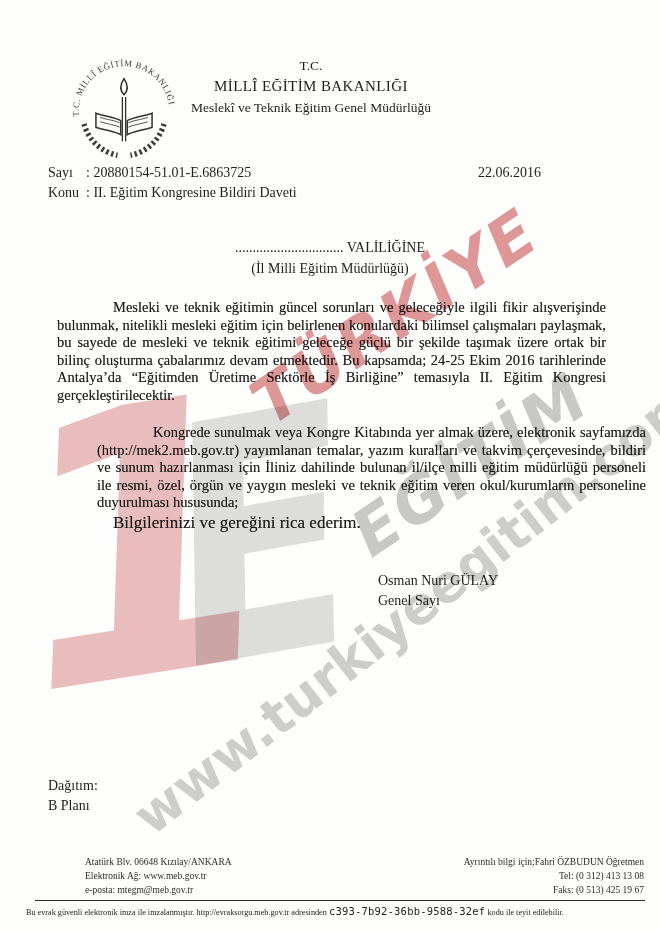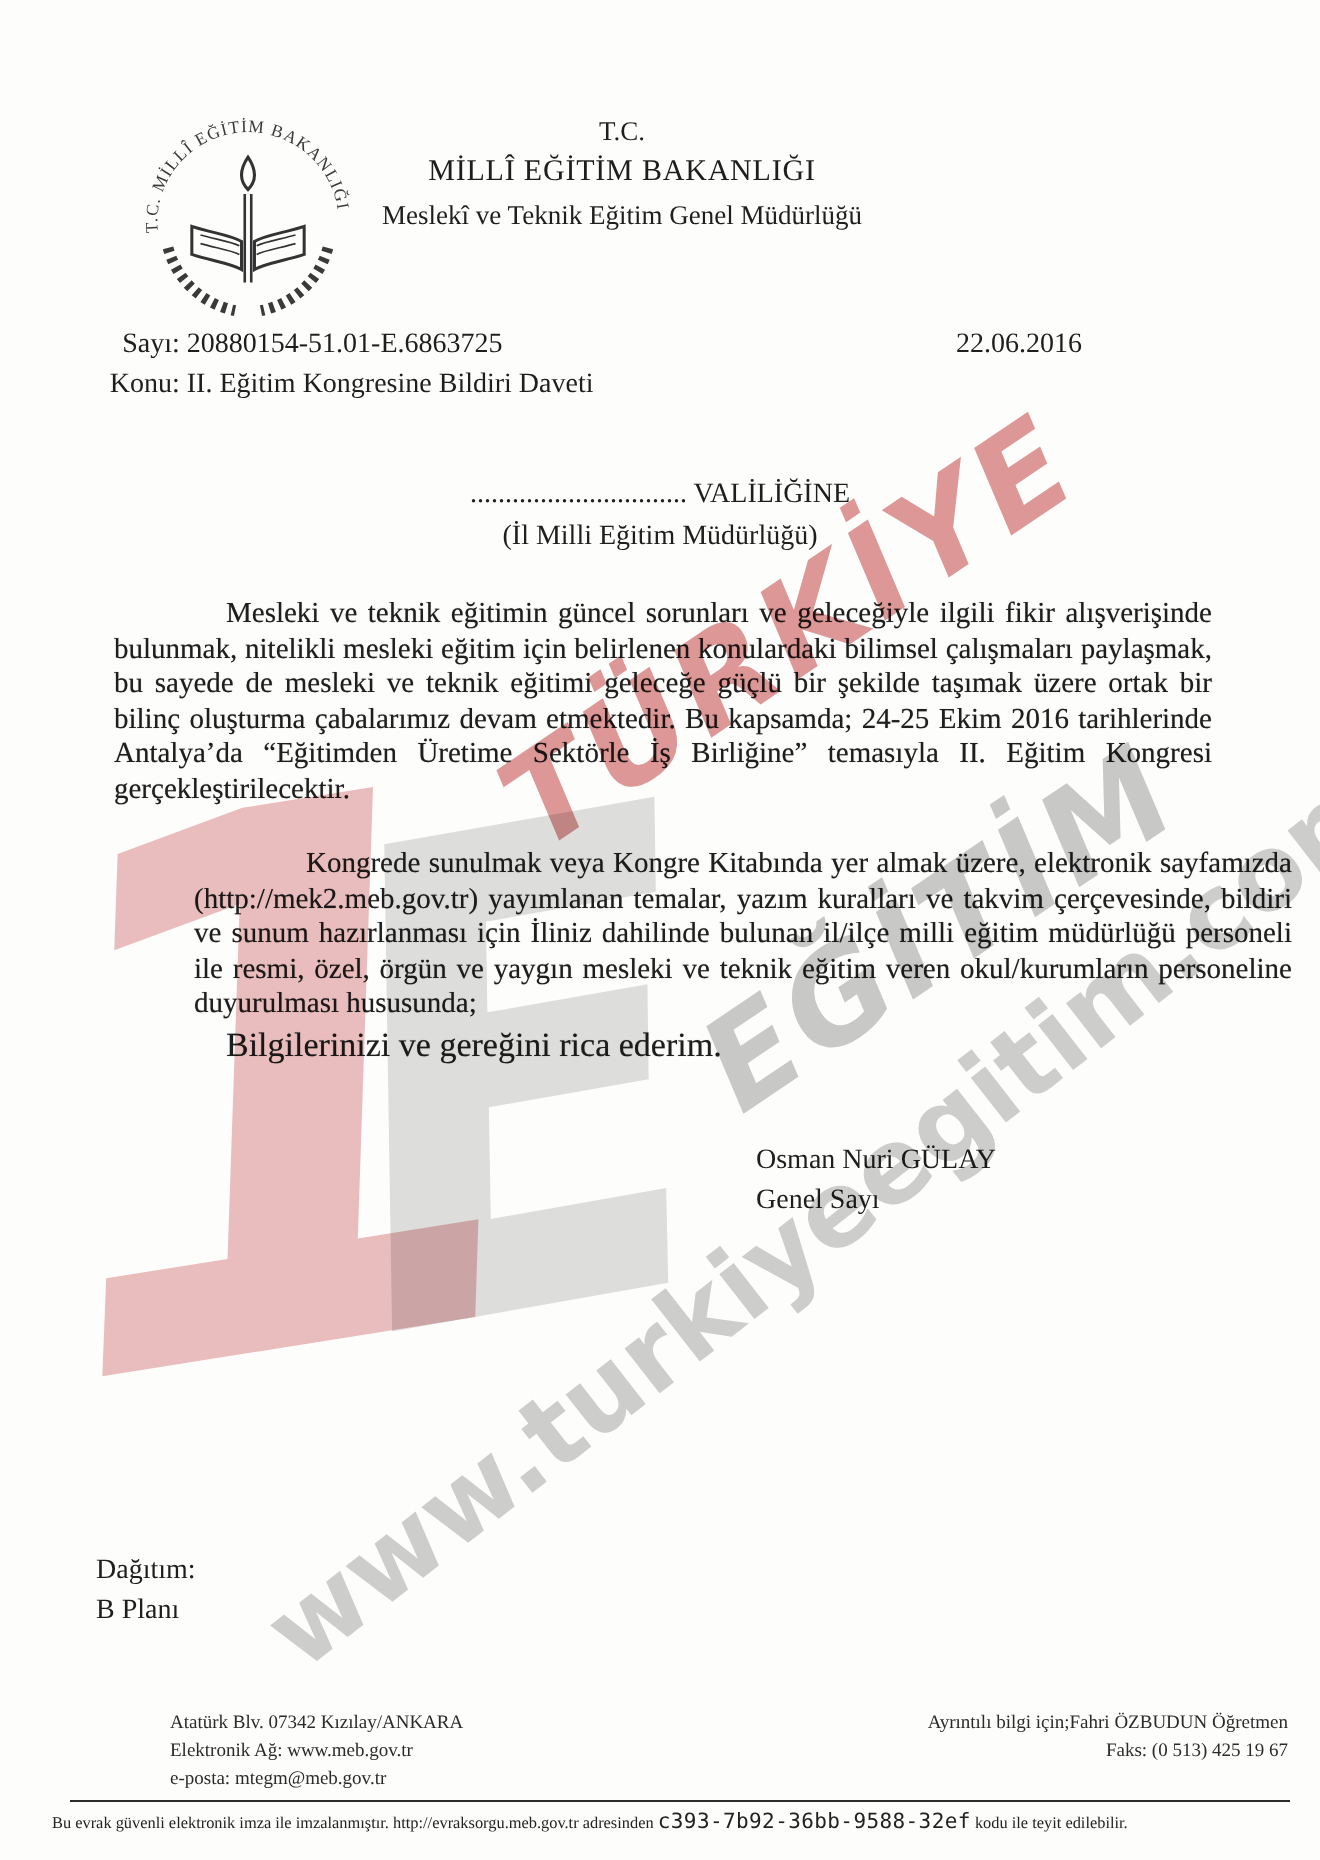--- a/index.html
+++ b/index.html
@@ -10,21 +10,21 @@
   }
   .abs{position:absolute;}
   
   .emblem{left:70px;top:56px;width:108px;height:110px;}
   .header-block{left:0;top:55px;width:622px;text-align:center;line-height:21px;}
   .hdr-tc{font-size:13.5px;}
   .hdr-ministry{font-size:15px;letter-spacing:.4px;}
   .hdr-dept{font-size:13.5px;}
   
   .meta{left:48px;top:163px;font-size:14px;line-height:20px;}
-  .meta-row .lbl{display:inline-block;width:38px;text-align:right;}
+  .meta-row .lbl{display:inline-block;width:38px;}
   .date{left:478px;top:165px;font-size:14px;}
   
   .recipient{left:0;top:237px;width:660px;text-align:center;font-size:14px;line-height:21px;}
   
   .para{left:57px;width:549px;font-size:14.5px;line-height:17.6px;text-align:justify;text-indent:56px;
         text-shadow:0 0 .4px rgba(30,30,30,.55);}
   .para1{top:299px;}
   .para2{top:424px;margin-left:40px;}
   .closing{left:113px;top:513px;font-size:17px;text-shadow:0 0 .4px rgba(30,30,30,.55);}
   .signature{left:378px;top:571px;width:255px;text-align:left;font-size:14px;line-height:20px;}
@@ -101,26 +101,27 @@
     <div>Osman Nuri GÜLAY</div>
     <div>Genel Sayı</div>
   </div>
 
   <div class="abs distribution">
     <div>Dağıtım:</div>
     <div>B Planı</div>
   </div>
 
   <div class="abs footer-left">
-    <div>Atatürk Blv.   07342 Kızılay/ANKARA</div>
+    <div>Atatürk Blv.   06648 Kızılay/ANKARA</div>
     <div>Elektronik Ağ: www.meb.gov.tr</div>
     <div>e-posta: mtegm@meb.gov.tr</div>
   </div>
   <div class="abs footer-right">
     <div>Ayrıntılı bilgi için;Fahri ÖZBUDUN Öğretmen</div>
+    <div>Tel: (0 312) 413 13 08</div>
     <div>Faks: (0 513) 425 19 67</div>
   </div>
   <div class="abs footer-divider"></div>
   <div class="abs verification">
     <span>Bu evrak güvenli elektronik imza ile imzalanmıştır. http://evraksorgu.meb.gov.tr adresinden </span><span class="code">c393-7b92-36bb-9588-32ef</span><span> kodu ile teyit edilebilir.</span>
   </div>
 
   <div class="abs wm wm-logo-red">1</div>
   <div class="abs wm wm-logo-gray">E</div>
   <div class="abs wm wm-turkiye">TÜRKİYE</div>

